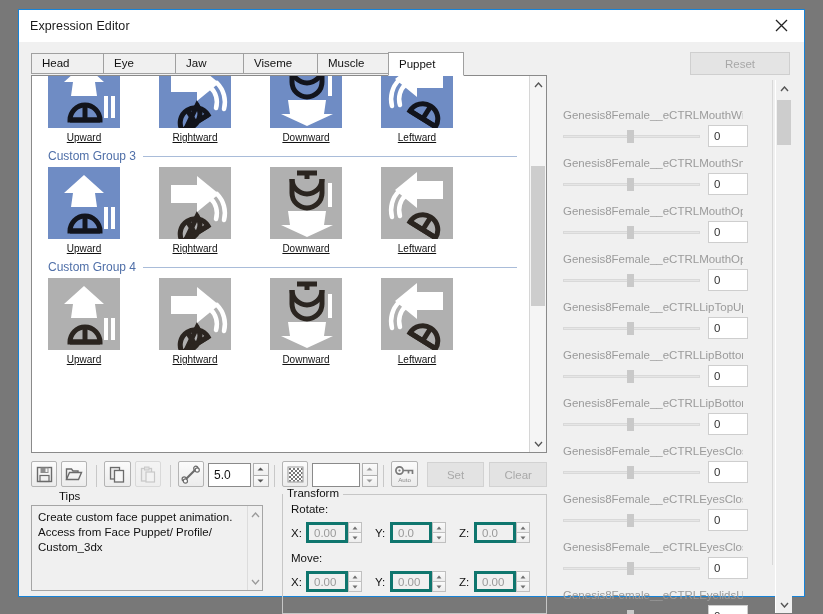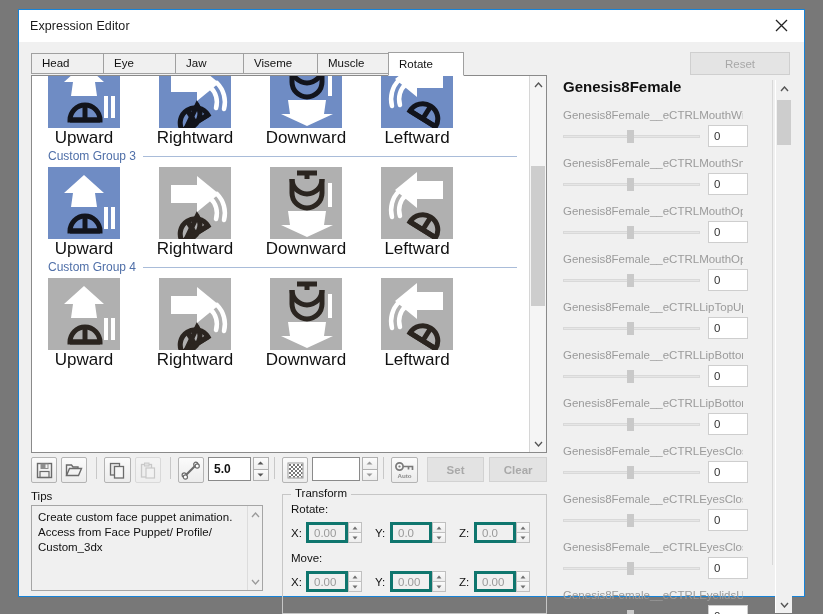--- a/index.html
+++ b/index.html
@@ -142,24 +142,25 @@
   }
   .thumb {
     width: 72px; height: 72px;
     position: relative;
     overflow: hidden;
   }
   .thumb.blue { background: #6f8cc4; }
   .thumb.gray { background: #b0b0b0; }
   .thumb svg { display: block; width: 72px; height: 72px; }
   .cell-label {
-    font-size: 17px;
+    font-size: 10px;
     color: #111;
     margin-top: 3px;
     line-height: 14px;
+    text-decoration: underline;
   }
 
   
   #expr-scroll {
     position: absolute;
     right: 0; top: 0;
     width: 17px; height: 100%;
     background: #f5f5f5;
     border-left: 1px solid #d6d6d6;
   }
@@ -176,21 +177,21 @@
     background: #cdcdcd;
     cursor: default;
   }
   #expr-sb-thumb { top: 90px; height: 140px; }
 
   
   #toolbar {
     position: absolute;
     left: 12px; top: 415px;
     width: 516px; height: 30px;
-    display: flex; align-items: flex-start; font-weight: bold;
+    display: flex; align-items: flex-end;
   }
   .tbtn {
     width: 29px; height: 26px;
     background: linear-gradient(#fbfbfb, #ececec);
     border: 1px solid #b4b4b4;
     border-radius: 2px;
     display: flex; align-items: center; justify-content: center;
     cursor: default;
     margin-right: 4px;
   }
@@ -237,20 +238,21 @@
   
   #tips-wrap {
     position: absolute;
     left: 12px; top: 448px;
     width: 246px; height: 128px;
   }
   .grp-title {
     font-size: 11.5px;
     color: #111;
     line-height: 13px;
+    margin-left: 28px;
   }
   #tips-box {
     position: absolute;
     left: 0; top: 15px;
     width: 232px; height: 86px;
     background: #f0f0f0;
     border: 1px solid #a5a5a5;
     overflow: hidden;
   }
   #tips-text {
@@ -271,21 +273,21 @@
 
   
   #transform-wrap {
     position: absolute;
     left: 263px; top: 452px;
     width: 265px; height: 120px;
     border: 1px solid #c6c6c6;
   }
   #transform-legend {
     position: absolute;
-    left: 8px; top: -8px;
+    left: 0; top: -8px;
     background: #f0f0f0;
     padding: 0 4px;
     font-size: 11.5px;
     color: #111;
   }
   .xf-sub {
     font-size: 11.5px;
     color: #111;
     position: absolute;
     left: 8px;
@@ -416,21 +418,21 @@
     </div>
 
     <div id="win-body">
 
       <div id="tabs">
         <div class="tab t-head">Head</div>
         <div class="tab t-eye">Eye</div>
         <div class="tab t-jaw">Jaw</div>
         <div class="tab t-viseme">Viseme</div>
         <div class="tab t-muscle">Muscle</div>
-        <div class="tab t-custom active">Rotate</div>
+        <div class="tab t-custom active">Puppet</div>
       </div>
 
       <div id="reset-btn">Reset</div>
 
       <div id="expr-panel">
         <div id="expr-inner" style="margin-top: -20px;">
             <div class="row">
               <div class="cell">
                 <div class="thumb blue">
                   <svg viewBox="0 0 72 72">
@@ -903,21 +905,20 @@
             <div>
                 <svg width="6" height="4" viewBox="0 0 6 4">
                   <path d="M0.5 0.5 L3 3.5 L5.5 0.5 Z" fill="#6f6f6f"></path>
                 </svg>
               </div>
           </span>
         </div>
       </div>
 
       <div id="param-panel">
-        <div id="param-title">Genesis8Female</div>
         <div id="param-list">
             <div class="param">
               <div class="param-name">Genesis8Female__eCTRLMouthWide-I</div>
               <div class="param-ctl">
                 <div class="slider">
                   <div class="slider-track"></div>
                   <div class="slider-thumb"></div>
                 </div>
                 <div class="param-val">0</div>
               </div>

